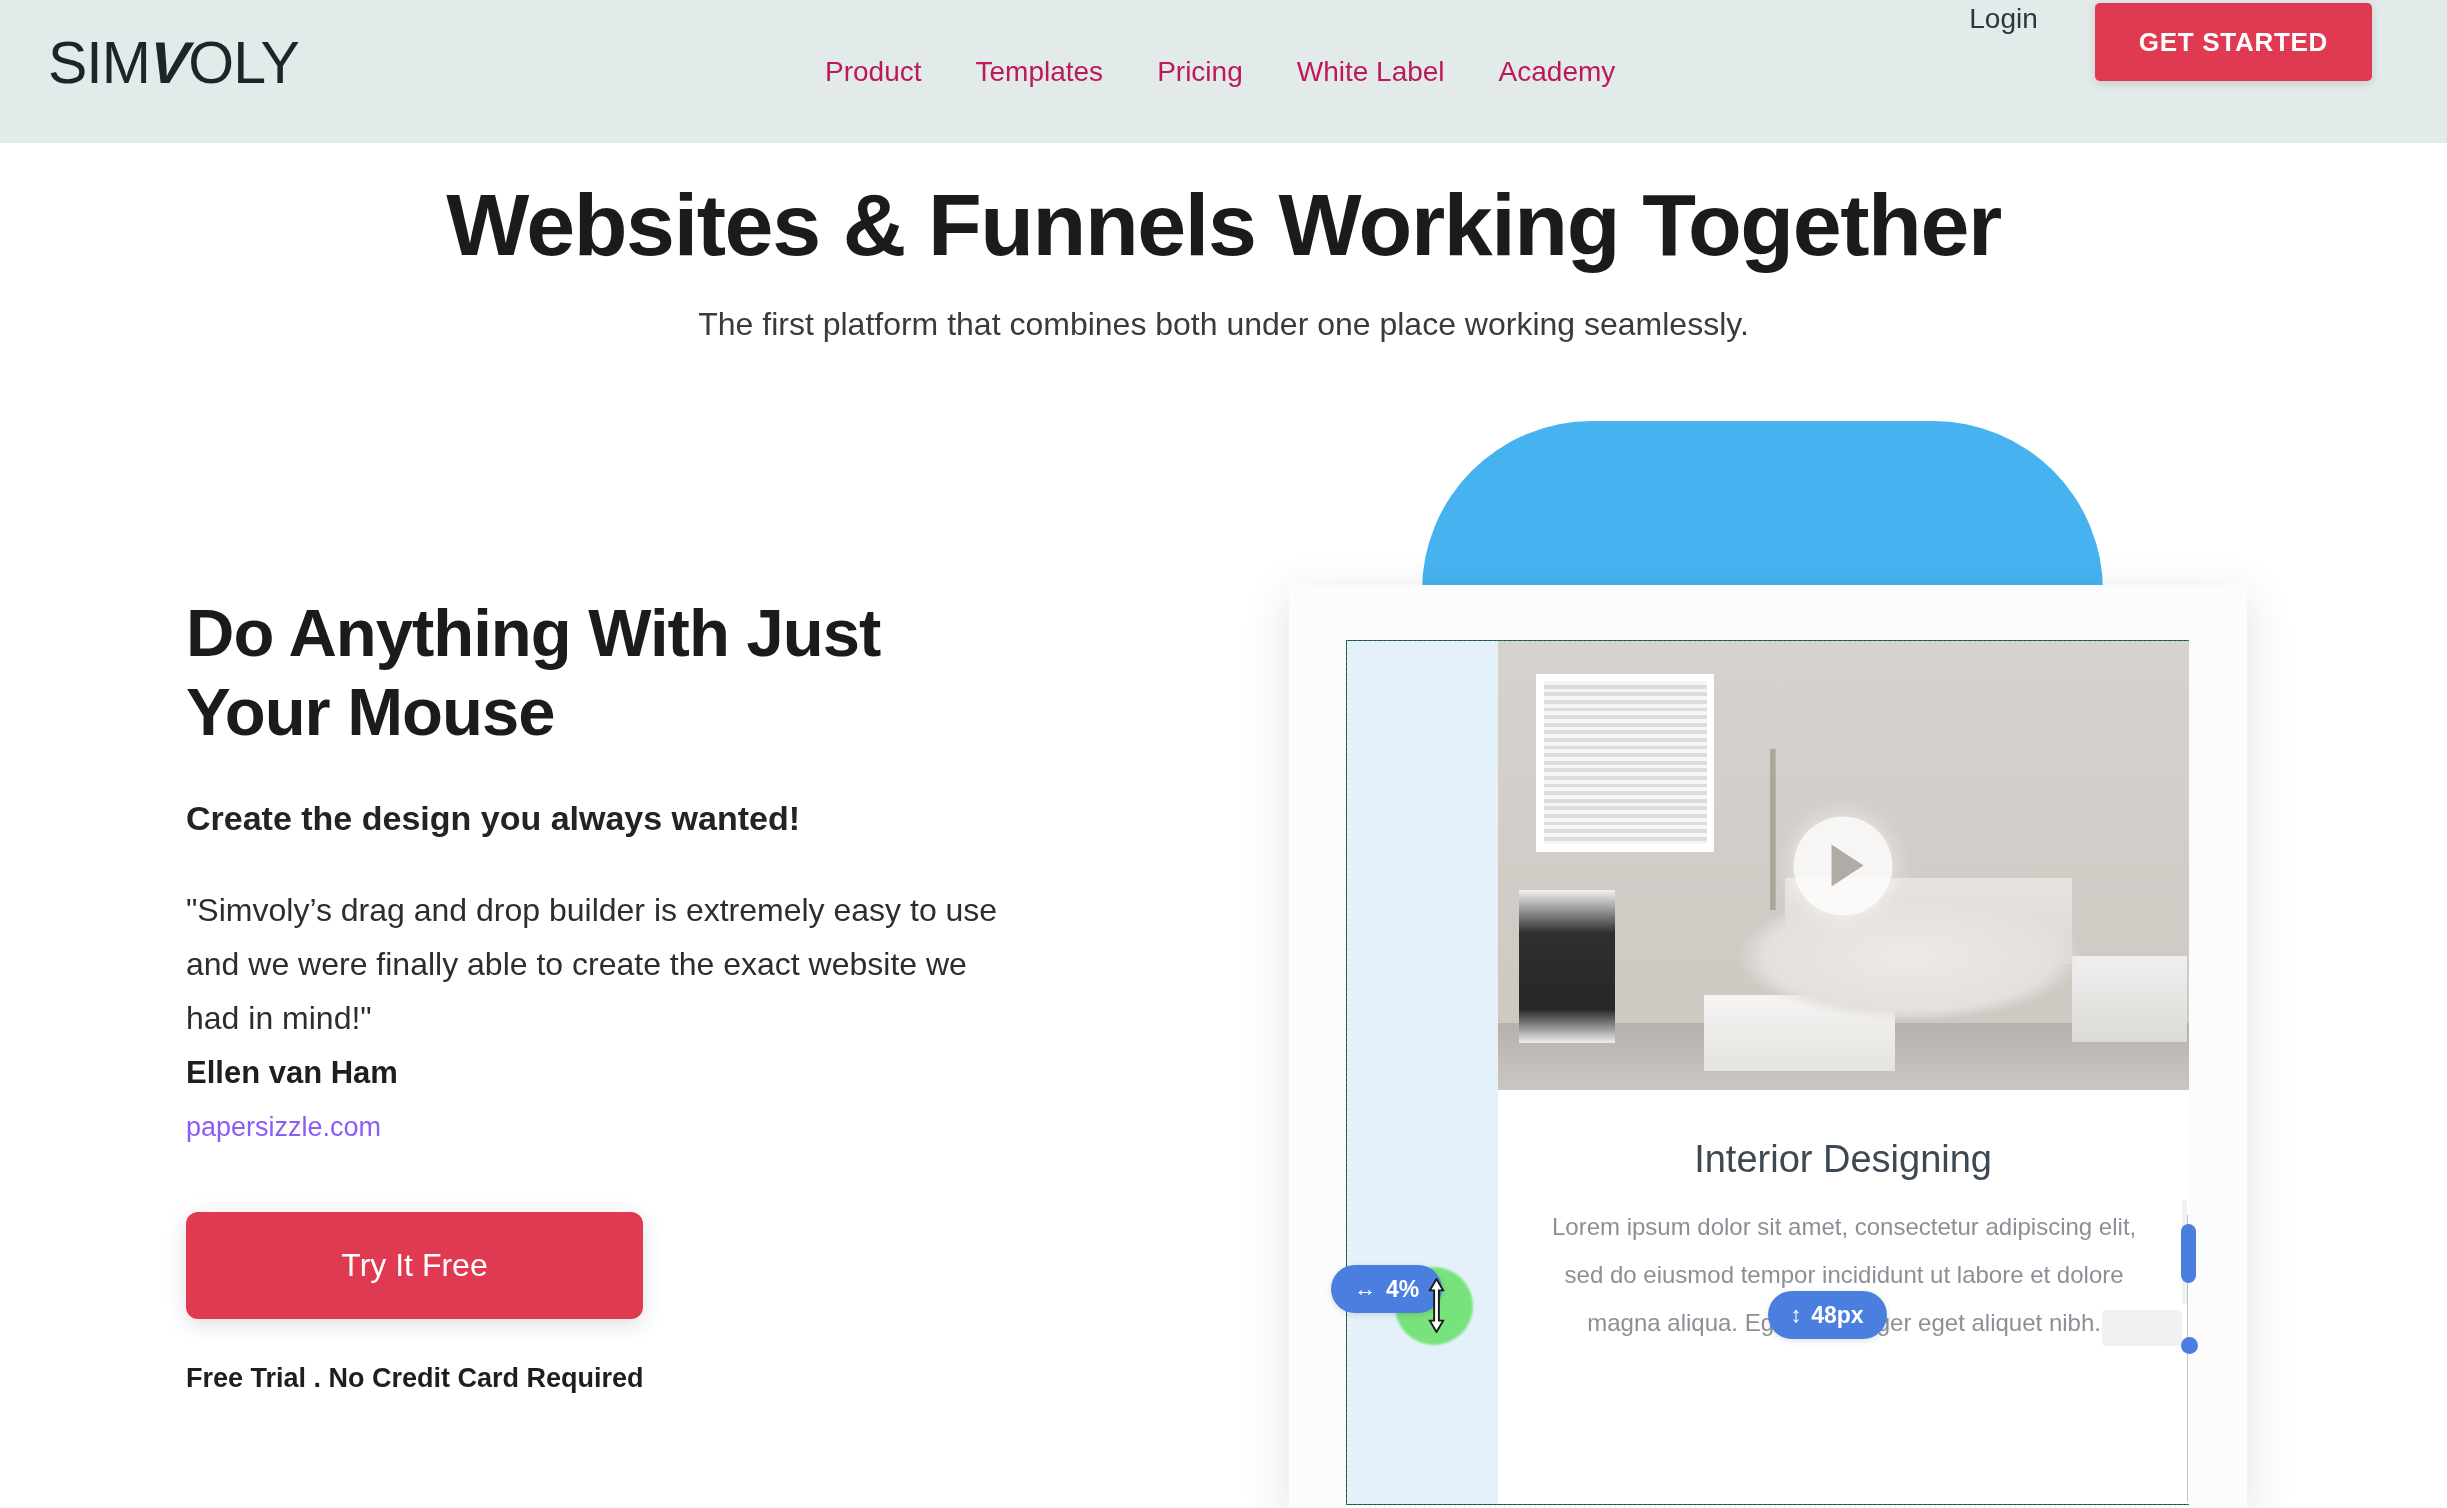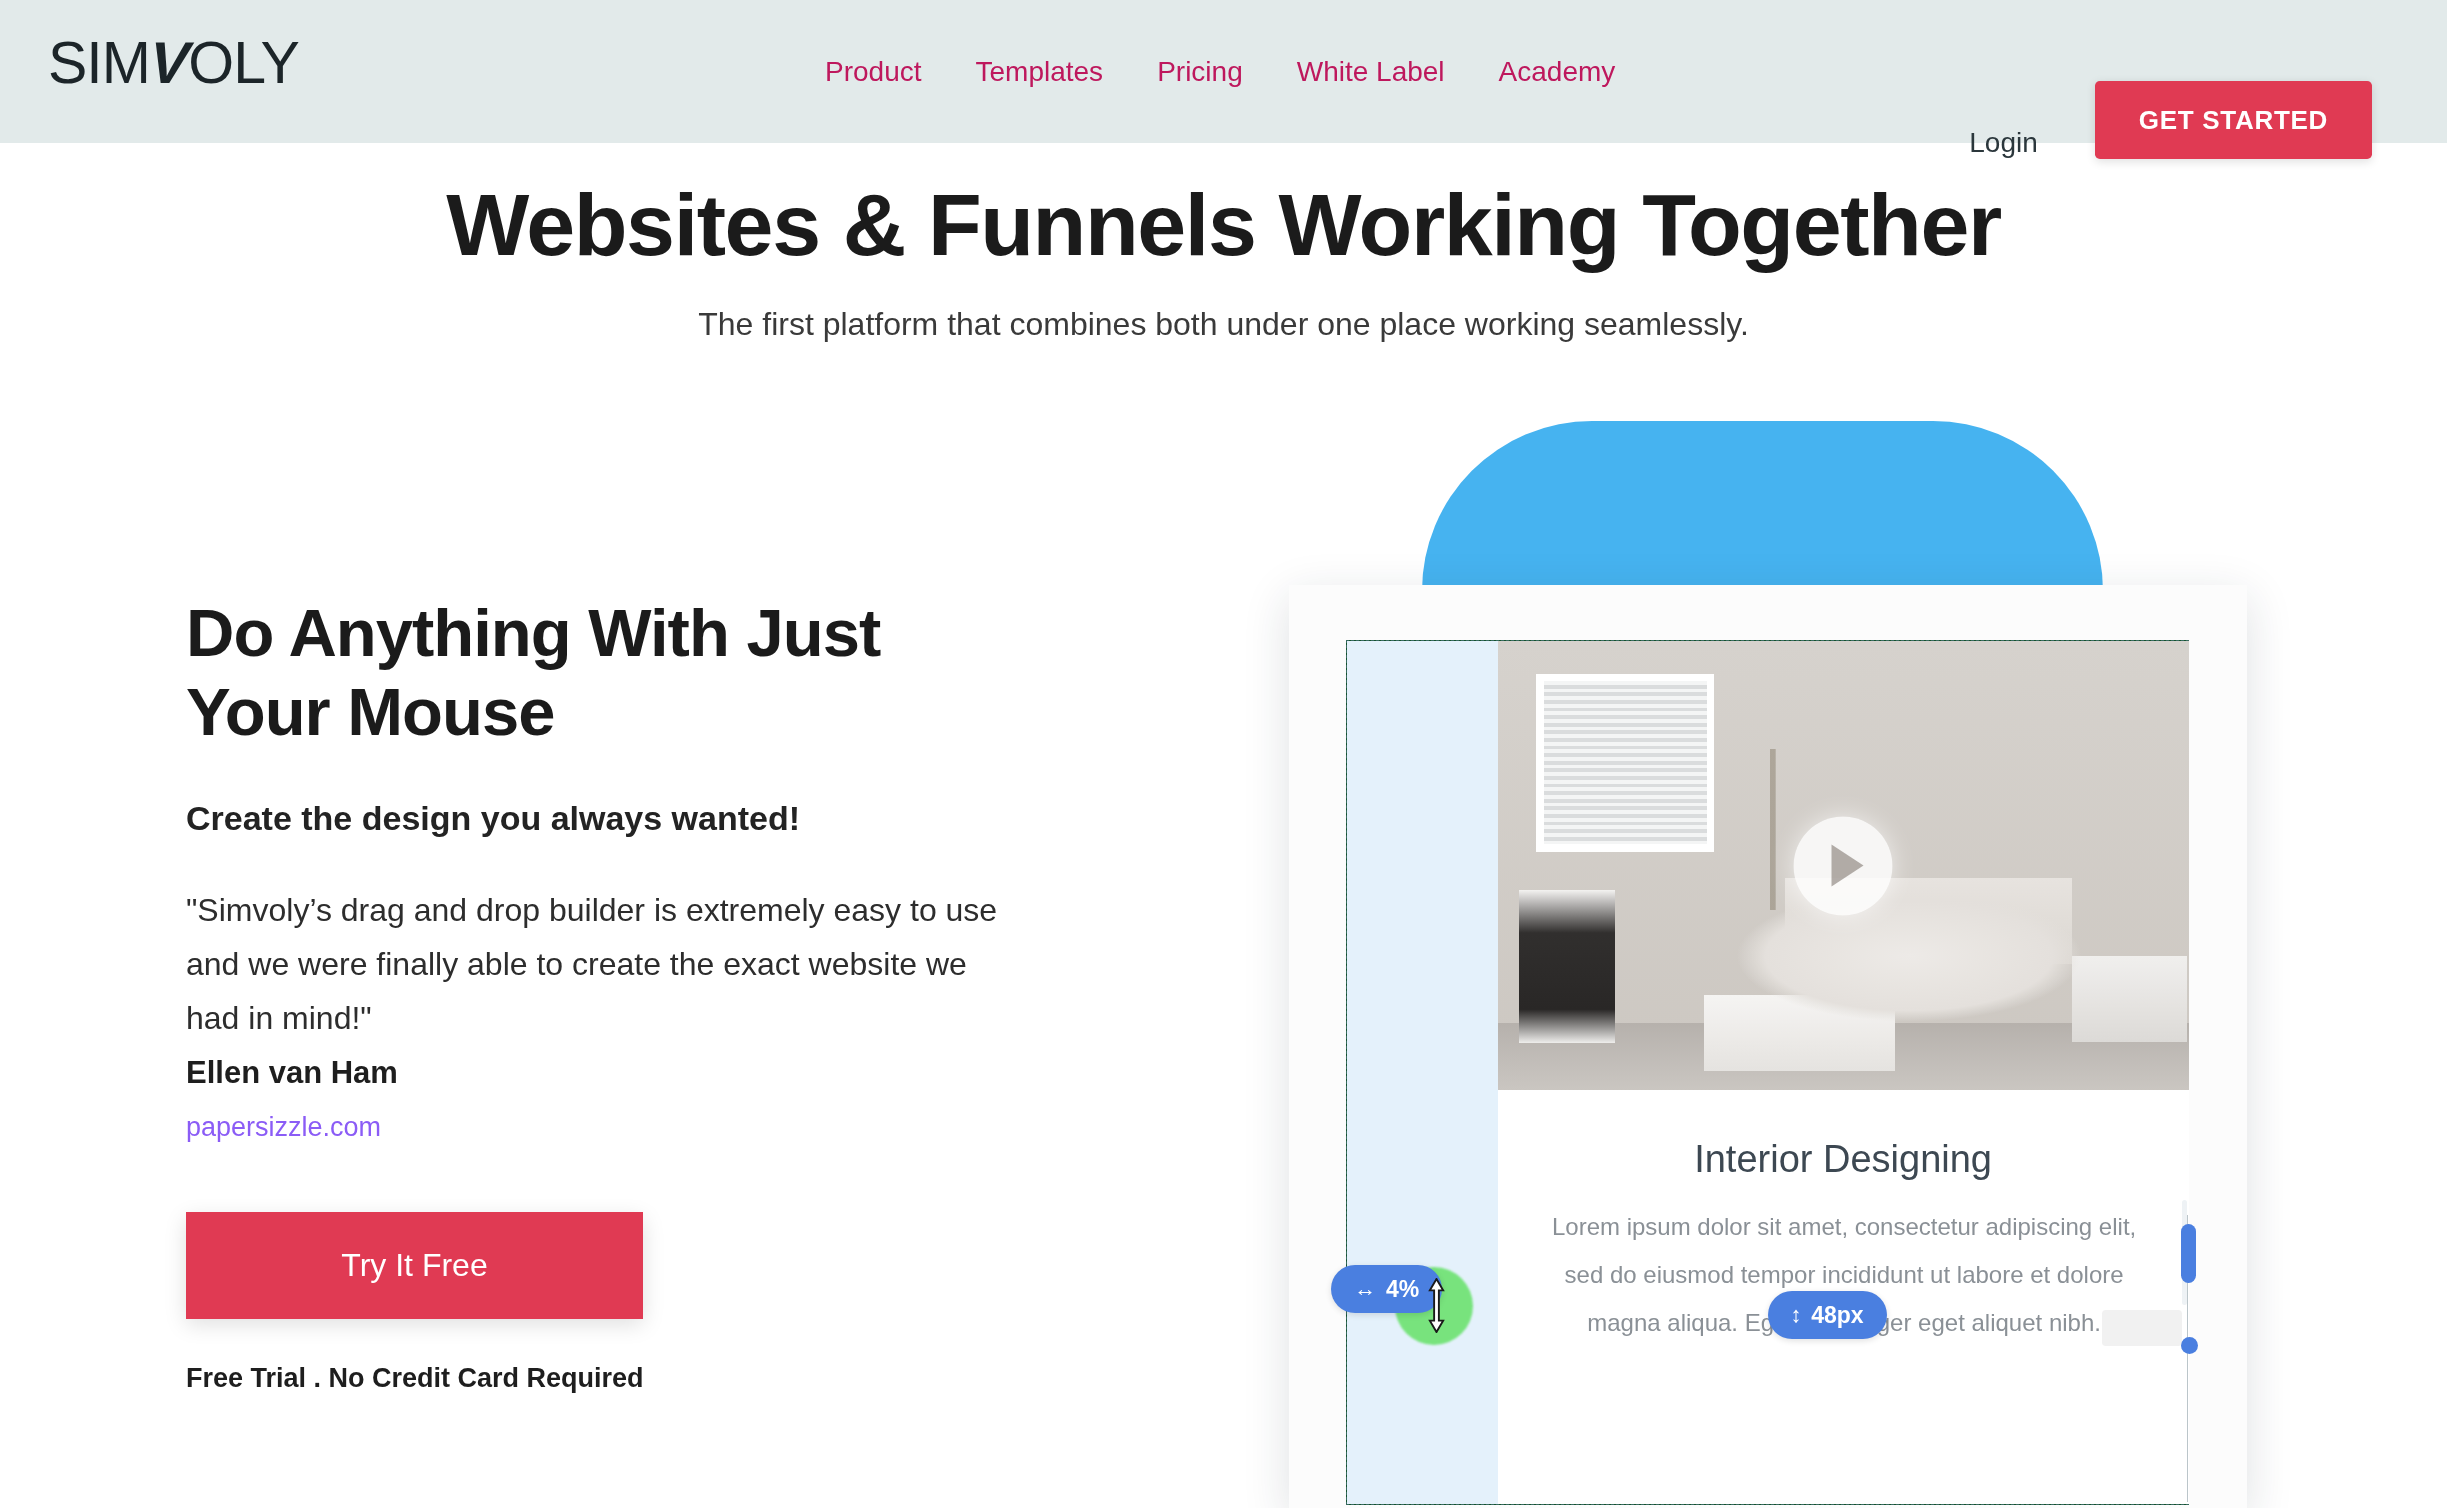--- a/index.html
+++ b/index.html
@@ -53,24 +53,24 @@
   .nav a {
     font-size: 28px;
     color: #be185d;
     text-decoration: none;
     padding: 0 27px;
     white-space: nowrap;
   }
   .header-right {
     position: absolute;
     right: 75px;
-    top: 16px;
+    top: 3px;
     height: 143px;
     display: flex;
-    align-items: flex-end;
+    align-items: flex-start;
     gap: 0;
   }
   .login-link {
     font-size: 28px;
     color: #2b373c;
     text-decoration: none;
     margin-right: 57px;
     white-space: nowrap;
   }
   .btn-get-started {
@@ -151,21 +151,21 @@
   .lc-site {
     margin-top: 21px;
     font-size: 27px;
     color: #8b5cf6;
   }
   .btn-try {
     margin-top: 69px;
     background: #e03a53;
     color: #ffffff;
     border: none;
-    border-radius: 0;
+    border-radius: 12px;
     width: 457px;
     height: 107px;
     font-size: 32px;
     font-family: "Liberation Sans", sans-serif;
     cursor: pointer;
     box-shadow: 0 5.7px 21px rgba(0,0,0,0.13);
   }
   .lc-note {
     margin-top: 44px;
     font-size: 27px;

